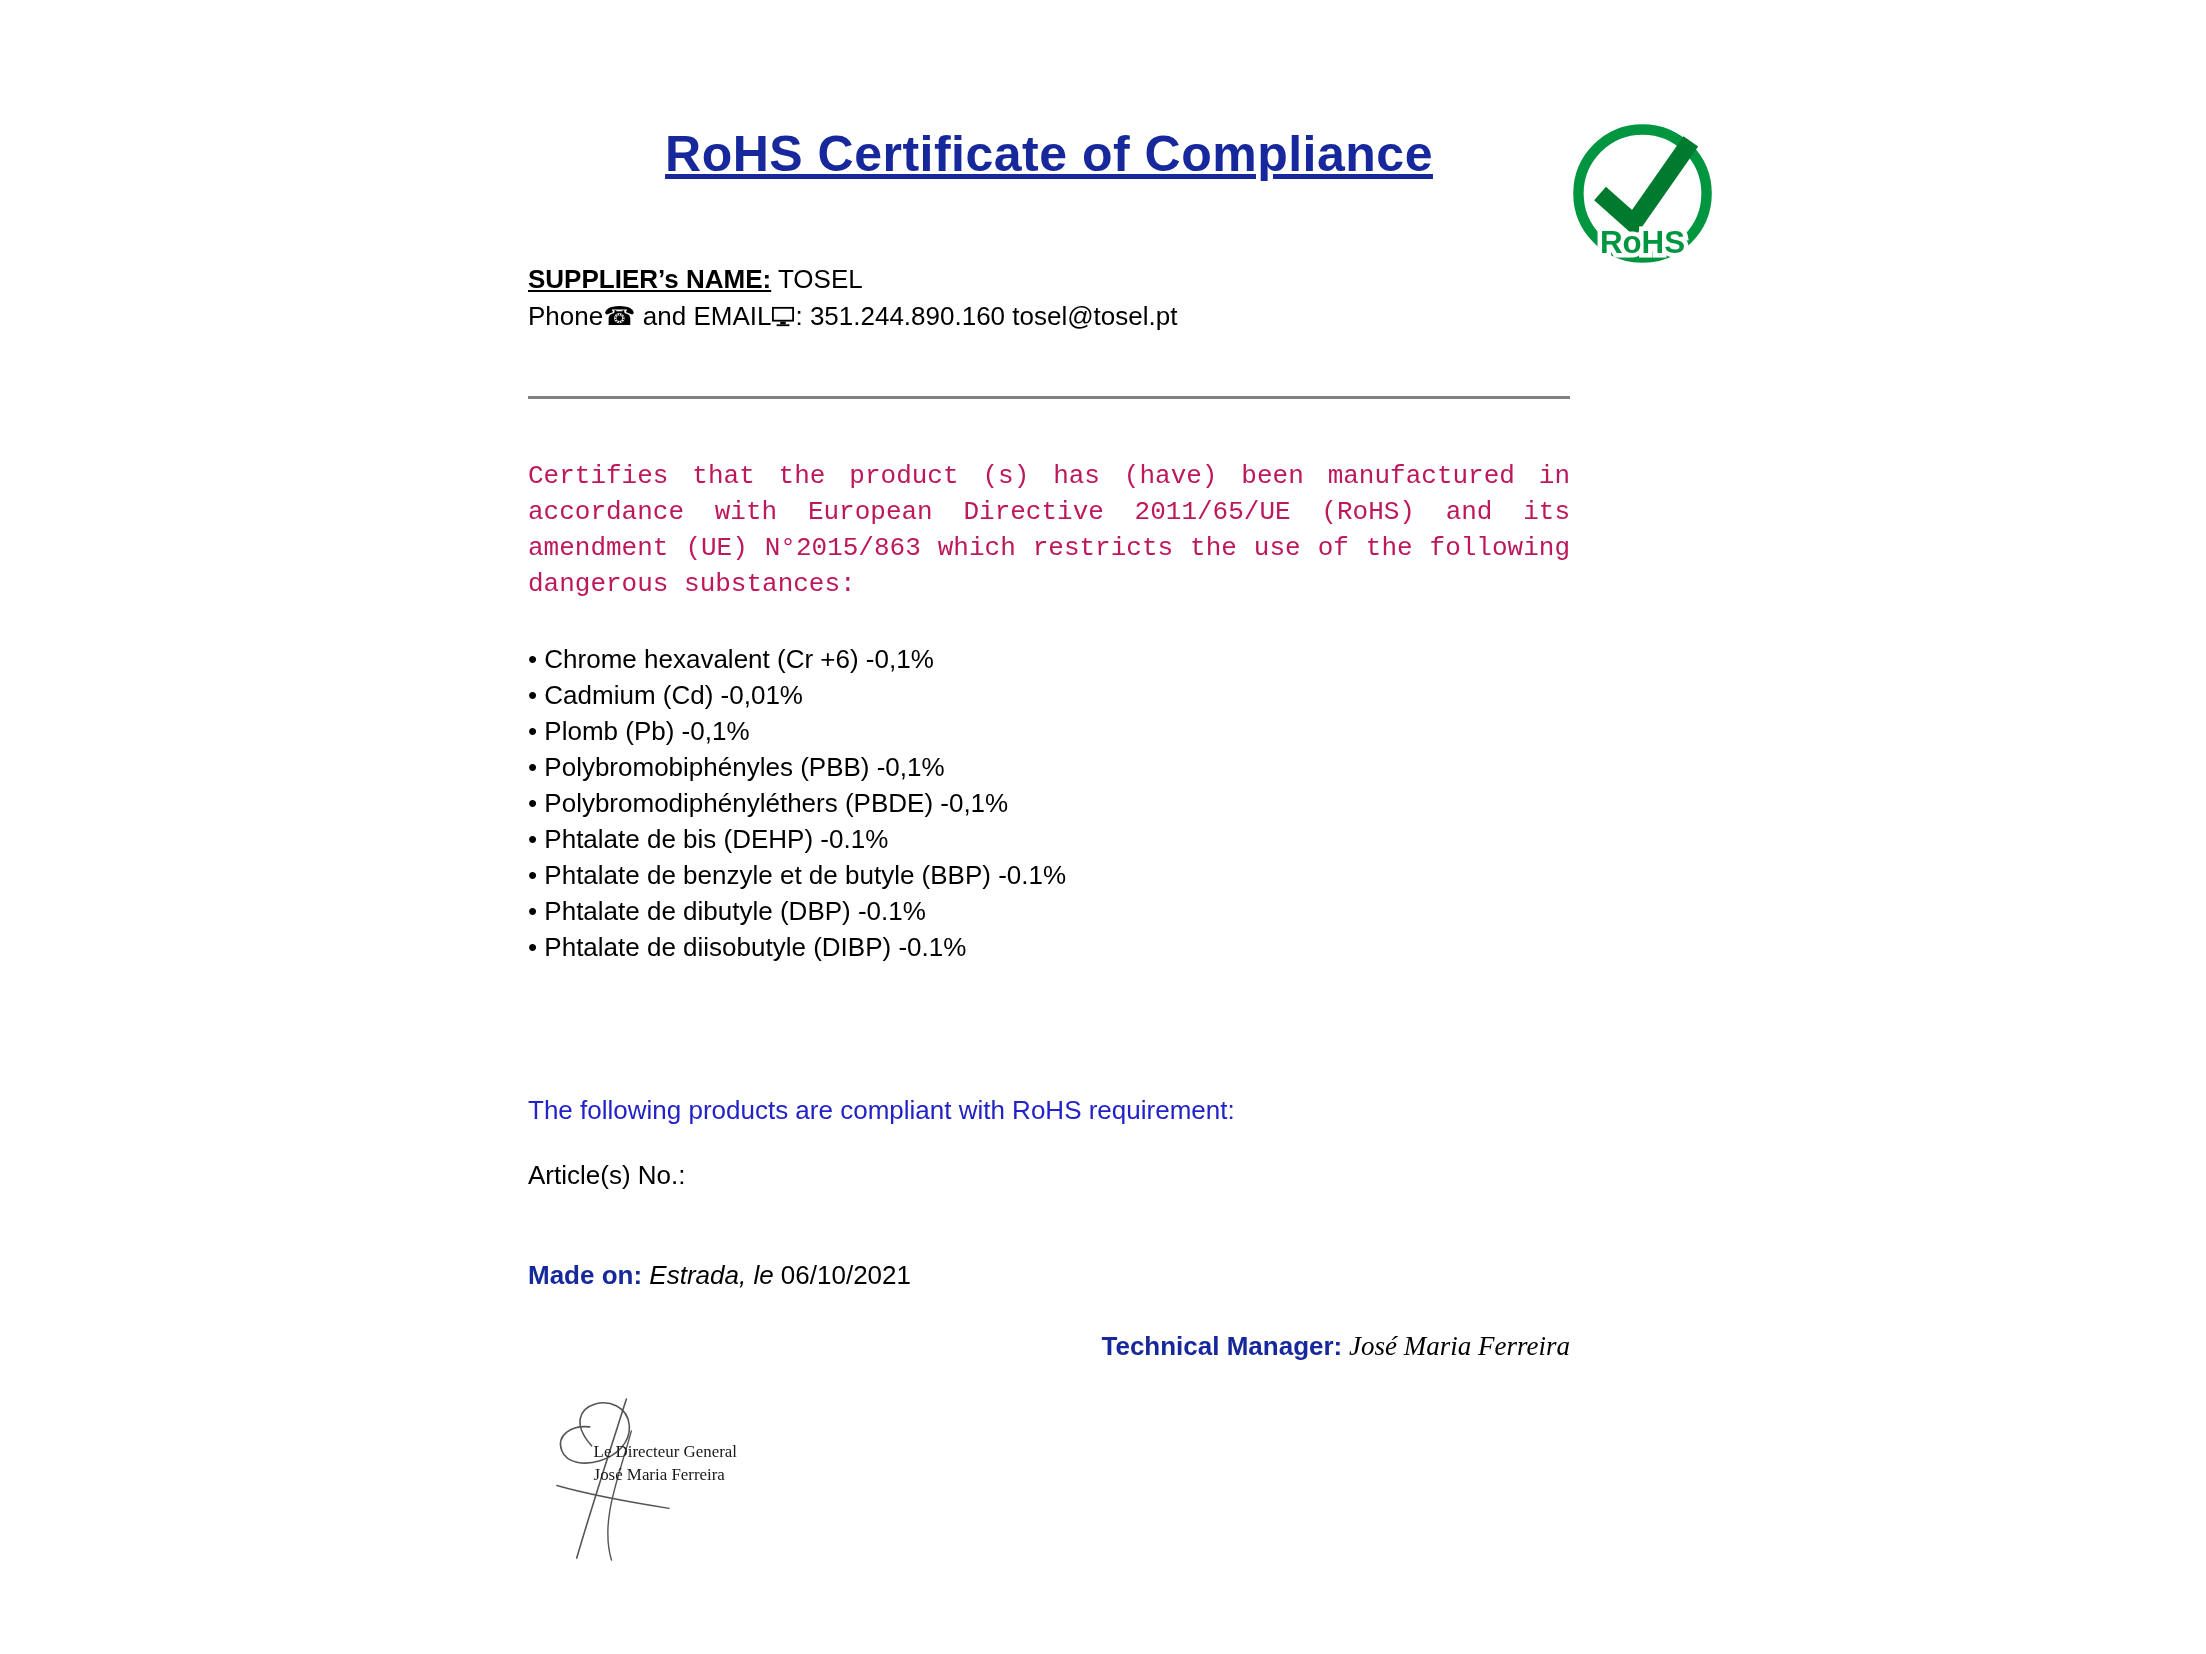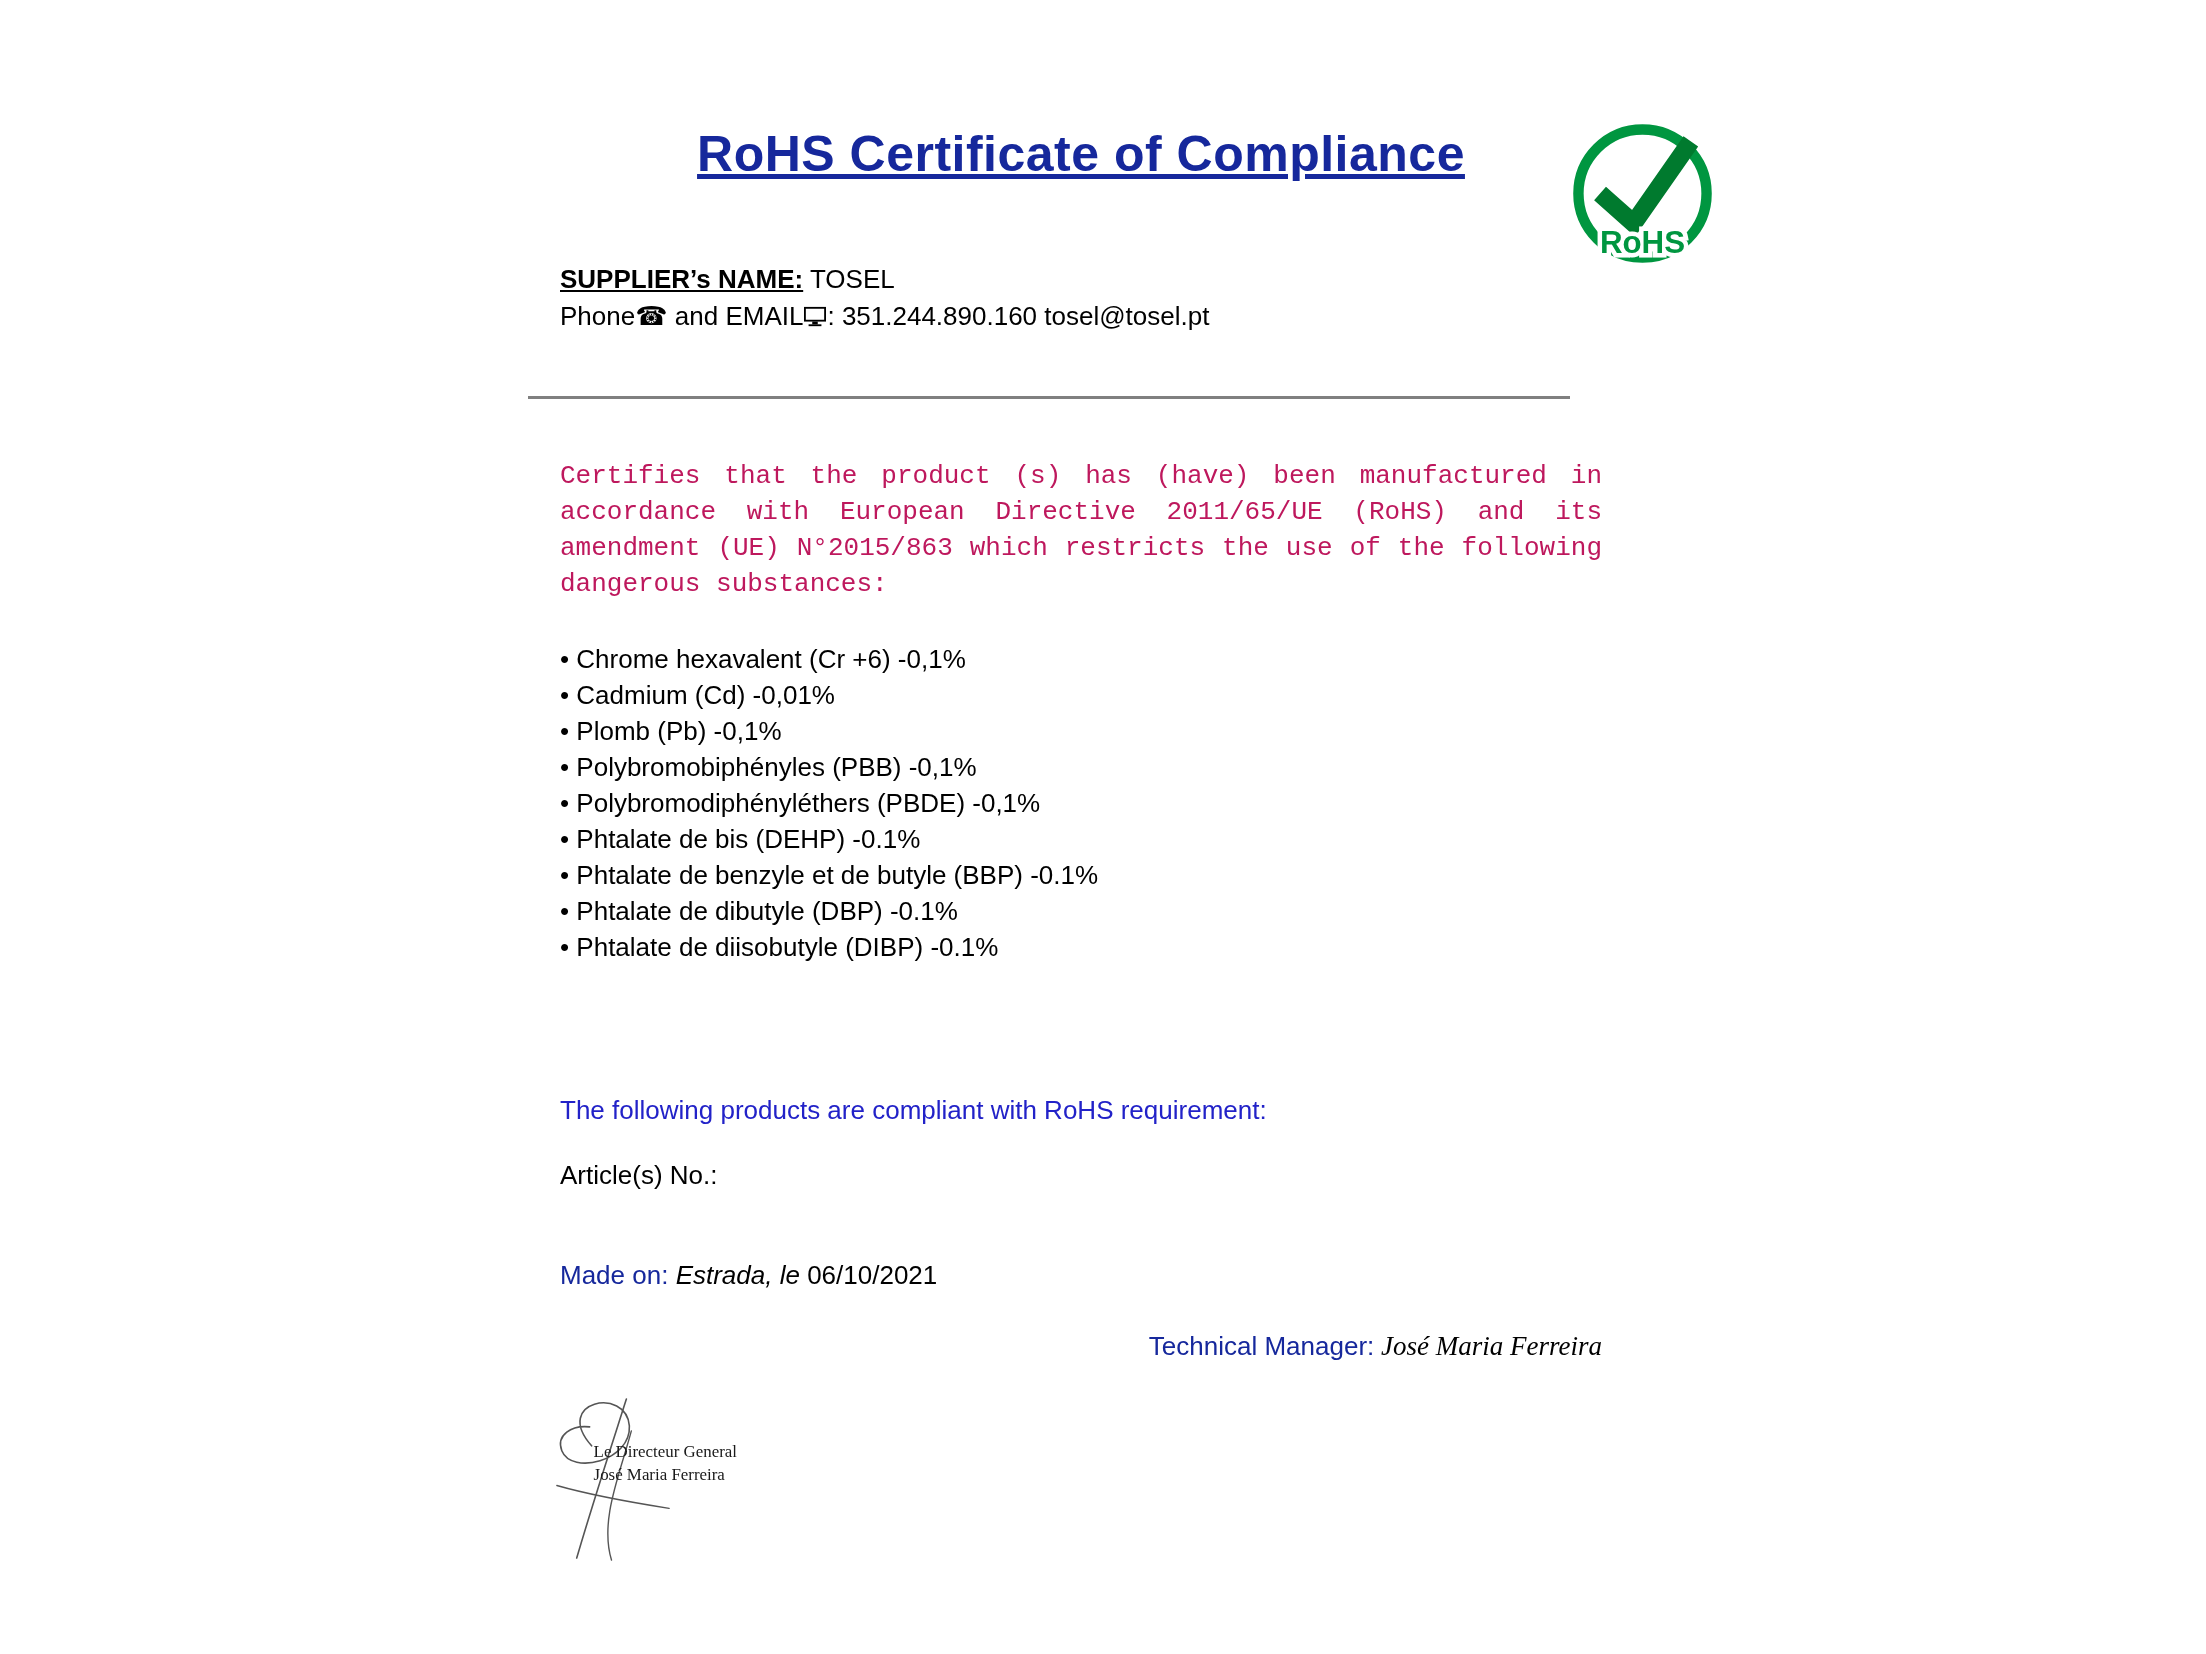--- a/index.html
+++ b/index.html
@@ -4,21 +4,21 @@
 <style>
   html,body{margin:0;padding:0;background:#ffffff;}
   .page{
     position:relative;
     width:2207px;height:1655px;
     background:#ffffff;
     font-family:"Liberation Sans","DejaVu Sans",sans-serif;
     font-size:26px;color:#000;
     overflow:hidden;
   }
-  .col{position:absolute;left:528px;width:1042px;margin-left:32px;}
+  .col{position:absolute;left:528px;width:1042px;}
   .title{
     top:125px;text-align:center;
     font-size:50px;font-weight:700;
     color:#16289C;text-decoration:underline;
     letter-spacing:0.5px;
   }
   .supplier{top:261px;line-height:37px;}
   .b{font-weight:700;}
   .u{text-decoration:underline;}
   .rule{position:absolute;left:528px;top:396px;width:1042px;height:3px;background:#808080;}
@@ -26,21 +26,21 @@
     top:458px;line-height:36px;
     color:#be185d;text-align:justify;font-family:Liberation Mono, monospace;
   }
   .substances{top:641px;line-height:36px;}
   .substances ul{margin:0;padding:0;list-style:none;}
   .substances li::before{content:"• ";}
   .compliance{top:1095px;color:#2222C8;}
   .article{top:1160px;}
   .made-on{top:1260px;}
   .manager{top:1331px;text-align:right;}
-  .label-blue{color:#16289C;font-weight:400;}
+  .label-blue{color:#16289C;font-weight:700;}
   .it{font-style:italic;}
   .name-it{font-style:italic;font-family:"Liberation Serif","DejaVu Serif",serif;font-size:27px;}
   .logo{position:absolute;left:1568px;top:119px;width:149px;height:149px;text-decoration:underline;}
   .pc-icon{display:inline-block;vertical-align:-3px;}
   .signature{position:absolute;left:532px;top:1391px;width:308px;height:199px;}
 </style>
 </head>
 <body>
 
 <div class="page">

